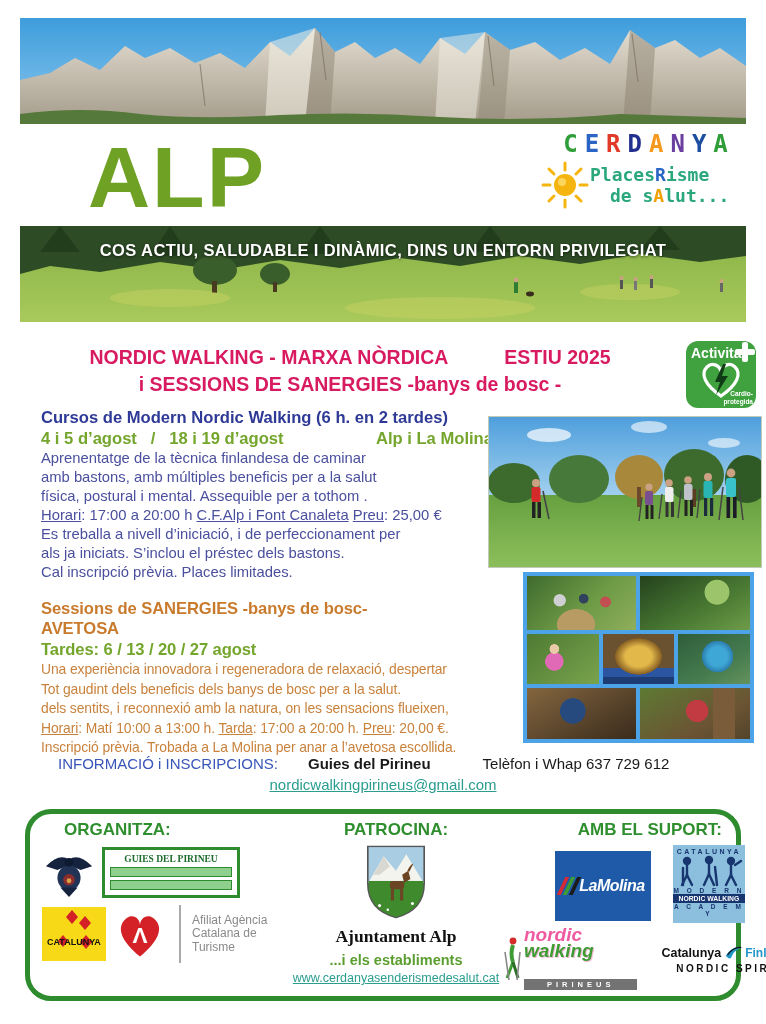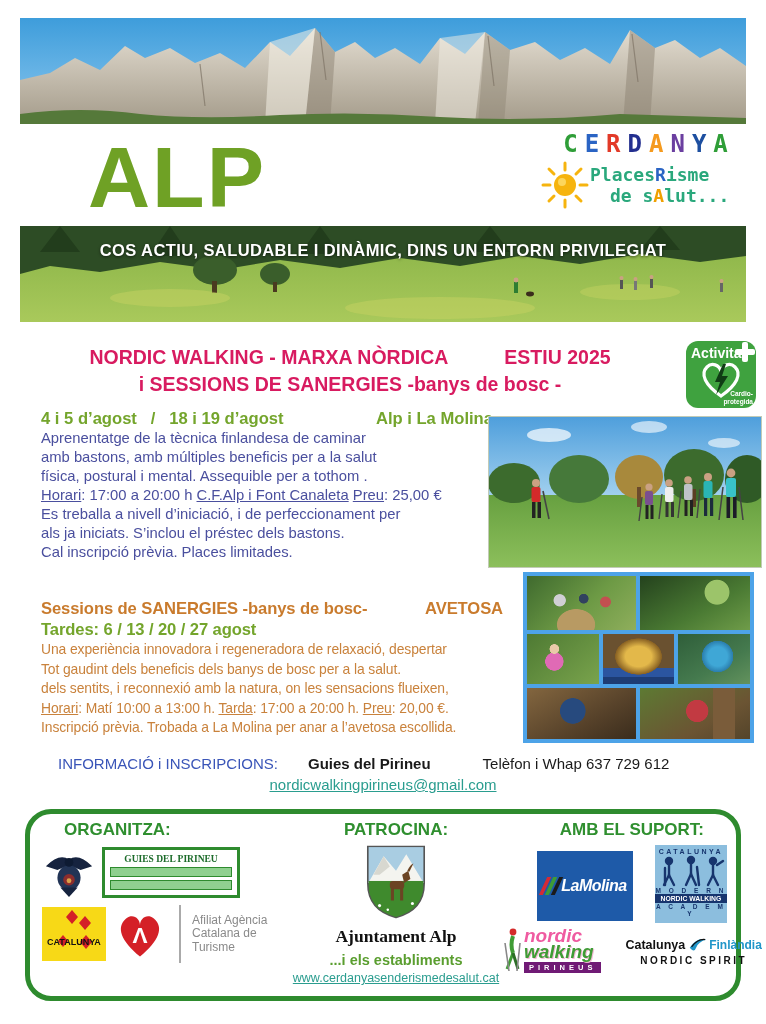--- a/index.html
+++ b/index.html
@@ -48,21 +48,21 @@
   .course{left:41px;top:408px;width:452px;color:#4a4f9e;}
   .sec-head{font-size:16.6px;font-weight:bold;line-height:20px;display:flex;
             justify-content:space-between;white-space:pre;}
   .course .sec-head{color:#2e3a96;}
   .dates-row{display:flex;justify-content:space-between;color:#74a52c;font-weight:bold;
              font-size:16.6px;line-height:21px;white-space:pre;}
   .bodyline{white-space:pre;}
   .u{text-decoration:underline;}
   .sanergies{left:41px;top:599px;width:462px;color:#c9823c;font-size:13.9px;line-height:19.5px;
              letter-spacing:-0.1px;}
-  .sanergies .sec-head{color:#c97b2d;}
+  .sanergies .sec-head{color:#c97b2d;flex-direction:column;}
 
   .photo-walkers{left:488px;top:416px;width:274px;height:152px;border:1px solid #c2cbb6;
                  box-sizing:border-box;}
 
   
   .collage{left:523px;top:572px;width:231px;height:171px;background:#4da3e8;padding:4px;
            box-sizing:border-box;display:grid;gap:4px;
            grid-template-columns:repeat(6,1fr);grid-template-rows:54px 50px 1fr;}
   .tile{width:100%;height:100%;}
   .sp3{grid-column:span 3;} .sp2{grid-column:span 2;}
@@ -123,22 +123,22 @@
   .mnwa{width:72px;height:78px;background:#8cbede;overflow:hidden;}
   .mnwa-top{color:#17356e;font-size:7px;font-weight:bold;letter-spacing:2.5px;padding-top:3px;}
   .mnwa-b1,.mnwa-b3{color:#17356e;font-size:6.5px;font-weight:bold;letter-spacing:3px;}
   .mnwa-b2{background:#17356e;color:#fff;font-size:6.8px;font-weight:bold;padding:1px 0;}
   .sup-row2{display:flex;align-items:center;justify-content:center;gap:24px;margin-top:4px;}
   .nwp{display:flex;align-items:center;gap:2px;}
   .nwp-text{text-align:left;}
   .nwp-nordic{color:#ef5ba1;font-weight:bold;font-style:italic;font-size:19px;line-height:15px;}
   .nwp-walking{color:#3f9c35;font-weight:bold;font-style:italic;font-size:19px;line-height:17px;
                text-shadow:1px 1px 0 #f3b8d6;}
-  .nwp-banner{background:#701a75;color:#fff;font-size:7.5px;font-weight:bold;letter-spacing:4px;
-              padding:1px 5px;margin-top:2px;text-align:center;}
+  .nwp-banner{background:#737373;color:#fff;font-size:7.5px;font-weight:bold;letter-spacing:4px;
+              padding:1px 23px;margin-top:20px;text-align:center;}
   .nspirit{text-align:center;}
   .ns-l1{display:flex;align-items:center;justify-content:center;gap:1px;}
   .ns-cat{font-weight:bold;font-size:12.5px;color:#111;}
   .ns-fin{font-weight:bold;font-size:12px;color:#2196c9;}
   .ns-l2{font-weight:bold;font-size:10px;letter-spacing:2.5px;color:#111;}
 </style>
 </head>
 <body>
 
 <div class="page">
@@ -248,20 +248,21 @@
     <span class="badge-heart">
       <svg width="46" height="42" viewBox="0 0 46 42">
         <path d="M23,38 C7,27 2,16 9,9 C14,4 21,7 23,13 C25,7 32,4 37,9 C44,16 39,27 23,38 Z" fill="none" stroke="#fff" stroke-width="3.2"></path>
         <polygon points="25,6 17,24 22,24 18,37 30,18 24,18 28,6" fill="#0f3c14"></polygon>
       </svg>
     </span>
     <span class="badge-bottom">Cardio-protegida</span>
   </div>
 
   <div class="abs section course">
+    <div class="sec-head"><span>Cursos de Modern Nordic Walking (6 h. en 2 tardes)</span></div>
     <div class="dates-row">
       <span>4 i 5 d’agost   /   18 i 19 d’agost</span>
       <span>Alp i La Molina</span>
     </div>
     <div class="bodyline">Aprenentatge de la tècnica finlandesa de caminar</div>
     <div class="bodyline">amb bastons, amb múltiples beneficis per a la salut</div>
     <div class="bodyline">física, postural i mental. Assequible per a tothom .</div>
     <div class="bodyline"><span class="u">Horari</span><span>: 17:00 a 20:00 h</span> <span class="u">C.F.Alp i Font Canaleta</span> <span class="u">Preu</span><span>: 25,00 €</span></div>
     <div class="bodyline">Es treballa a nivell d’iniciació, i de perfeccionament per</div>
     <div class="bodyline">als ja iniciats. S’inclou el préstec dels bastons.</div>

